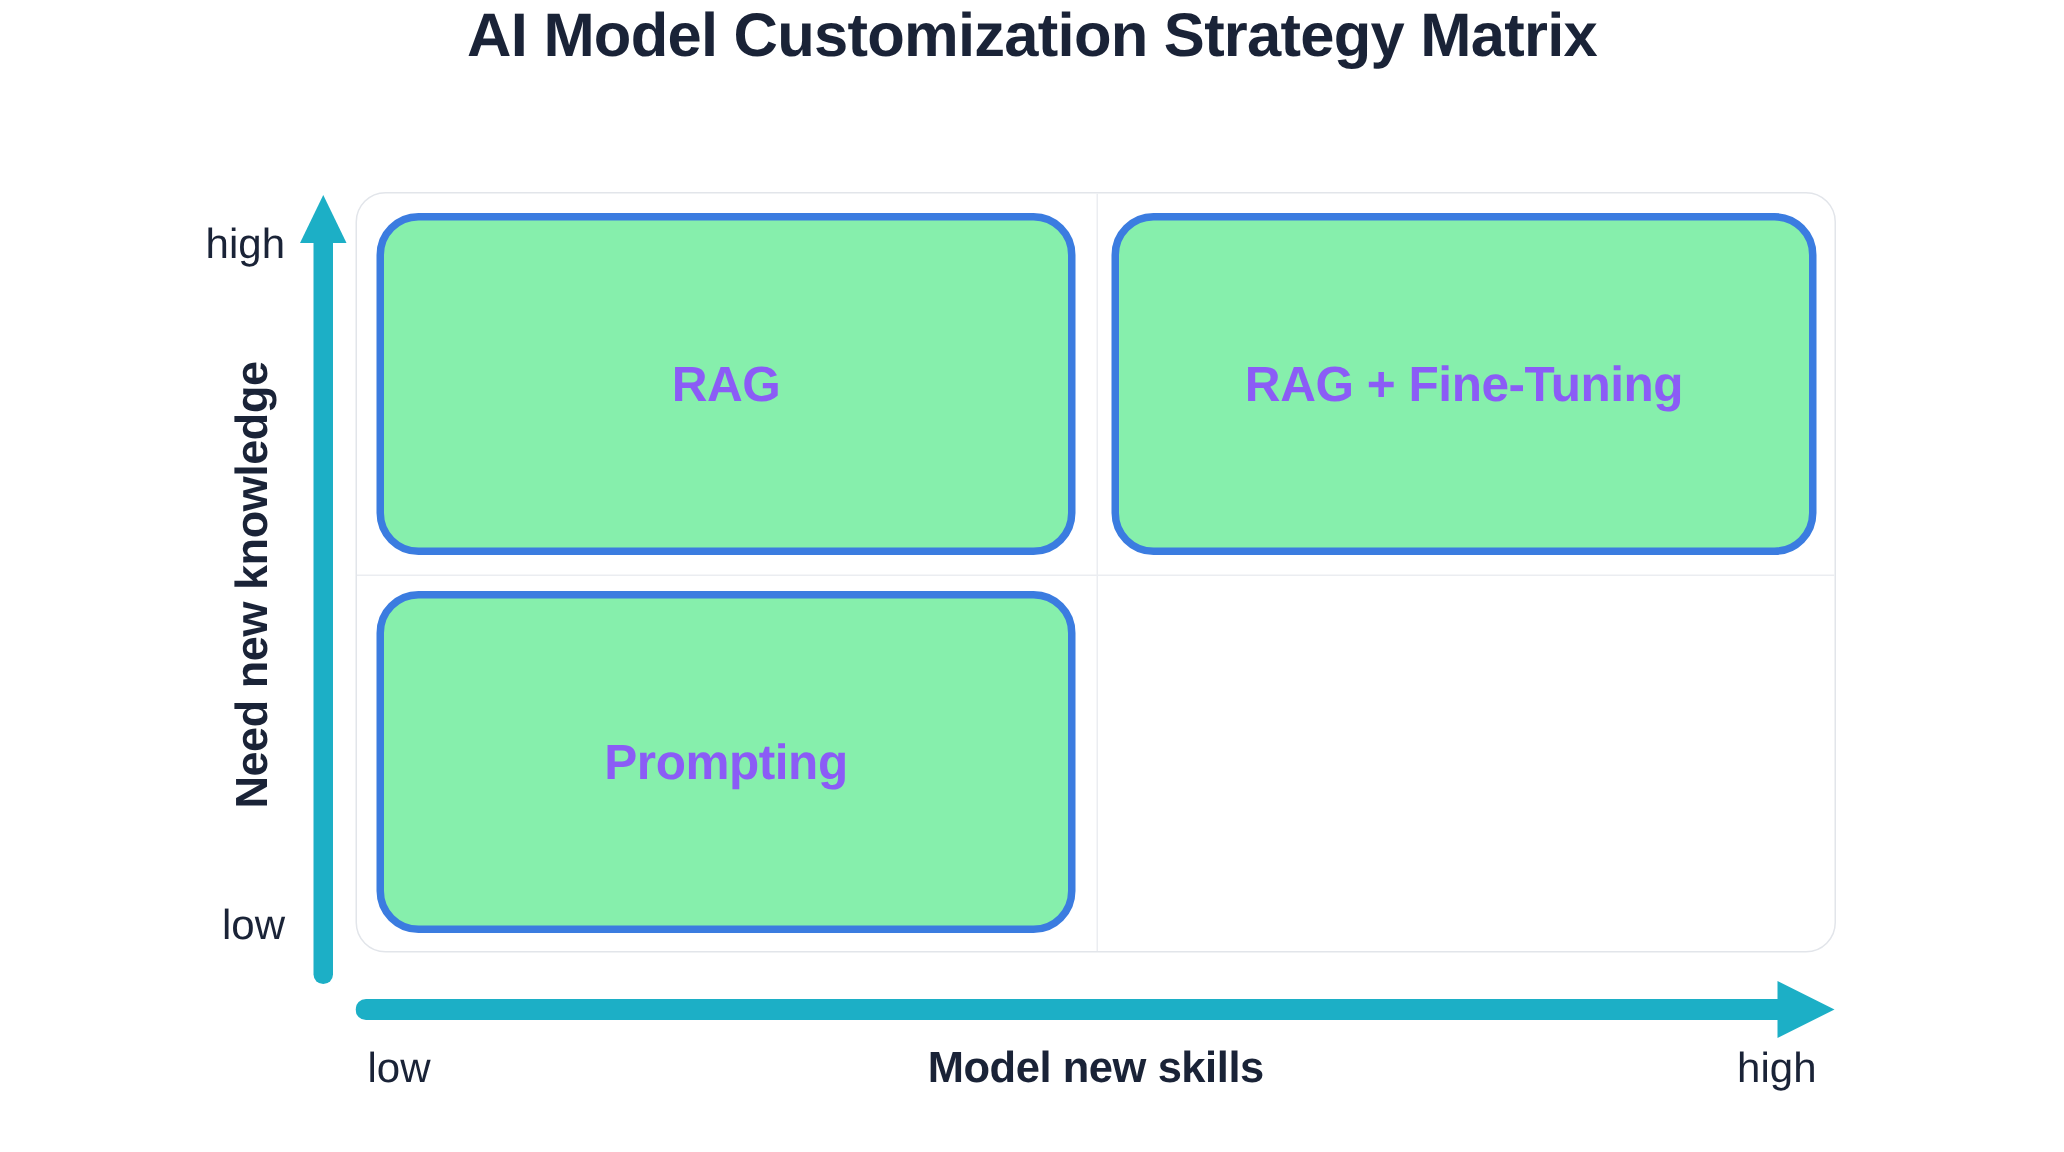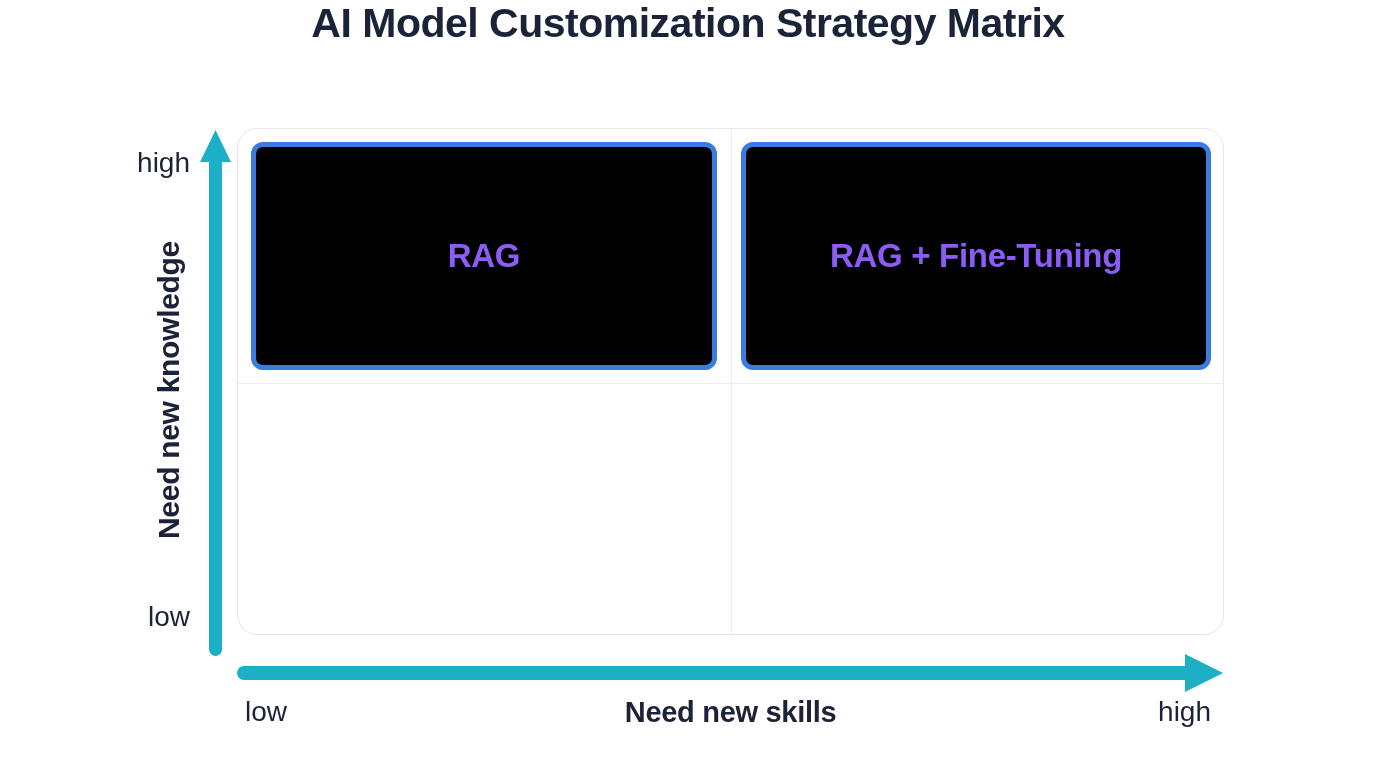--- a/index.html
+++ b/index.html
@@ -48,22 +48,22 @@
   .divider-h{
     position:absolute;
     left:0; top:254px;
     width:100%; height:1px;
     background:#EBEDF1;
   }
 
   .quadrant{
     position:absolute;
     border:5px solid var(--box-border);
-    border-radius:12px;
-    background:#000000;
+    border-radius:28px;
+    background:#86efac;
     display:flex;
     align-items:center;
     justify-content:center;
   }
   .q-tl{left:251px; top:142px; width:466px; height:228px;}
   .q-tr{left:741px; top:142px; width:470px; height:228px;align-items:center;}
   .q-bl{left:251px; top:394px; width:466px; height:228px;}
   .q-br{left:741px; top:394px; width:470px; height:228px;}
   .q-label{
     font-size:33px;
@@ -131,25 +131,28 @@
     <div class="divider-v"></div>
     <div class="divider-h"></div>
   </div>
 
   <div class="quadrant q-tl">
     <span class="q-label">RAG</span>
   </div>
   <div class="quadrant q-tr">
     <span class="q-label">RAG + Fine-Tuning</span>
   </div>
+  <div class="quadrant q-bl">
+    <span class="q-label">Prompting</span>
+  </div>
 
   <svg class="axis-arrow arrow-x" width="990" height="46" viewBox="0 0 990 46">
     <rect x="0" y="16" width="960" height="14" rx="7" fill="var(--arrow)"></rect>
     <polygon points="986,23 948,4 948,42" fill="var(--arrow)"></polygon>
   </svg>
 
   <div class="x-axis-row">
     <span class="tick-low-x">low</span>
-    <span class="x-axis-label">Need new skills</span>
+    <span class="x-axis-label">Model new skills</span>
     <span class="tick-high-x">high</span>
   </div>
 
 </div>
 
 </body></html>

